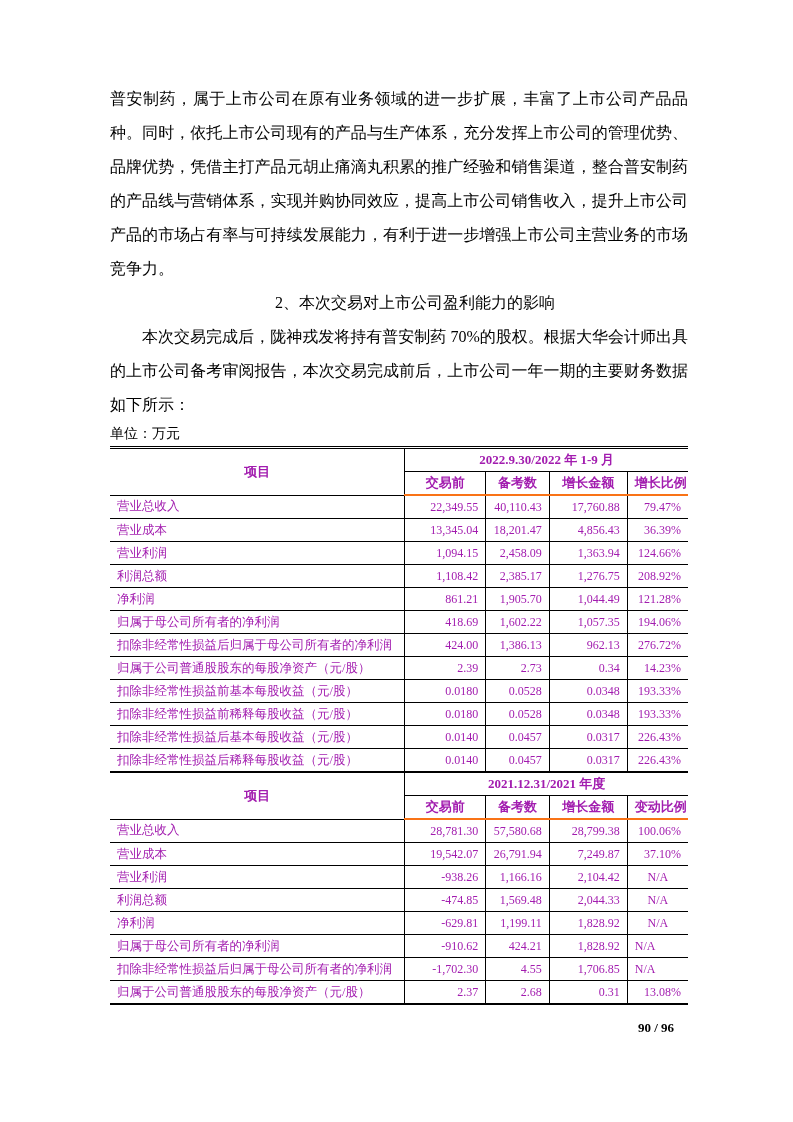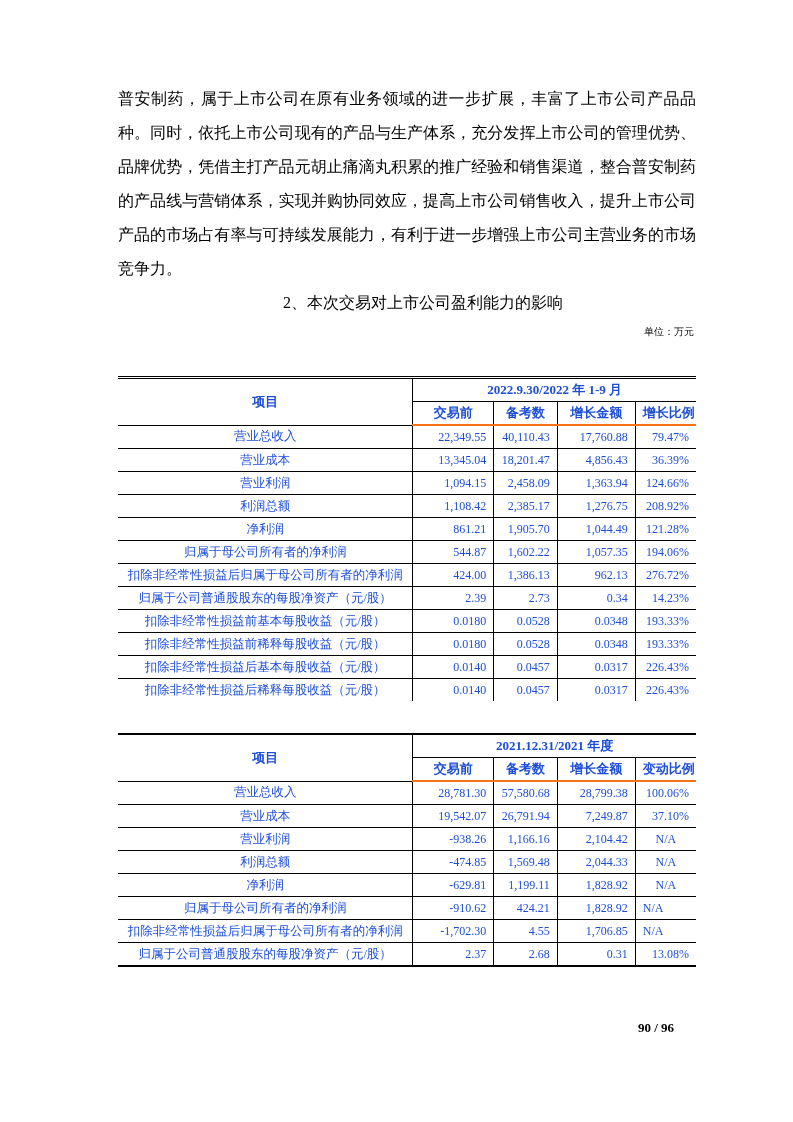--- a/index.html
+++ b/index.html
@@ -7,86 +7,86 @@
     position:relative;
     width:793px; height:1122px;
     margin:0 auto;
     background:#ffffff;
     font-family:"Liberation Serif","DejaVu Serif",serif;
     color:#000000;
     overflow:hidden;
   }
   .content {
     position:absolute;
-    left:118px; top:82px;
+    left:110px; top:82px;
     width:578px;
   }
   .body-text {
     margin:0;
     font-size:16px;
     line-height:34px;
     text-align:justify;
     text-justify:inter-ideograph;
     color:#000;
   }
   .heading { text-indent:2em; text-align:center; }
   .indent { text-indent:2em; }
   .unit-row {
-    font-size:10px;
+    font-size:14px;
     line-height:24px;
-    text-align:right;
+    text-align:left;
     padding-right:2px;
   }
   table.fin-table {
     width:100%;
     border-collapse:collapse;
     table-layout:fixed;
-    color:#1d4ed8;
-    margin-top:32px;
+    color:#a21caf;
   }
   table.t1 { border-top:3px double #000; }
   table.t2 { border-top:2px solid #000; border-bottom:2px solid #000; }
   .fin-table th, .fin-table td {
     border:1px solid #000;
     height:22px;
     padding:0 7px;
     overflow:hidden;
     white-space:nowrap;
     vertical-align:middle;
   }
   .fin-table tr > *:first-child { border-left:none; }
   .fin-table tr > *:last-child  { border-right:none; }
   .fin-table thead th {
     font-weight:bold;
     font-size:13px;
     text-align:center;
   }
   .fin-table thead tr:last-child > * { border-bottom:2px solid #f97316; }
   table.t1 tbody tr:last-child > * { border-bottom:none; }
-  .fin-table td.label { font-size:12.5px; text-align:center; }
+  .fin-table td.label { font-size:12.5px; text-align:left; }
   .fin-table td.num   { font-size:12px;   text-align:right; }
   .fin-table td.center { text-align:center; }
   .fin-table td.left   { text-align:left; }
   .footer {
     position:absolute;
     right:119px; top:1020px;
     font-size:13px;
     font-weight:bold;
   }
 </style>
 </head>
 <body>
 
 <div class="page">
   <div class="content">
 
     <p class="body-text">普安制药，属于上市公司在原有业务领域的进一步扩展，丰富了上市公司产品品种。同时，依托上市公司现有的产品与生产体系，充分发挥上市公司的管理优势、品牌优势，凭借主打产品元胡止痛滴丸积累的推广经验和销售渠道，整合普安制药的产品线与营销体系，实现并购协同效应，提高上市公司销售收入，提升上市公司产品的市场占有率与可持续发展能力，有利于进一步增强上市公司主营业务的市场竞争力。</p>
 
     <p class="body-text heading">2、本次交易对上市公司盈利能力的影响</p>
 
+    <p class="body-text indent">本次交易完成后，陇神戎发将持有普安制药 70%的股权。根据大华会计师出具的上市公司备考审阅报告，本次交易完成前后，上市公司一年一期的主要财务数据如下所示：</p>
 
     <div class="unit-row">单位：万元</div>
 
     <table class="fin-table t1">
       <colgroup>
         <col style="width:51%">
           <col style="width:14%">
           <col style="width:11%">
           <col style="width:13.5%">
           <col style="width:10.5%">
@@ -134,21 +134,21 @@
           </tr>
           <tr>
             <td class="label">净利润</td>
             <td class="num">861.21</td>
             <td class="num">1,905.70</td>
             <td class="num">1,044.49</td>
             <td class="num">121.28%</td>
           </tr>
           <tr>
             <td class="label">归属于母公司所有者的净利润</td>
-            <td class="num">544.87</td>
+            <td class="num">418.69</td>
             <td class="num">1,602.22</td>
             <td class="num">1,057.35</td>
             <td class="num">194.06%</td>
           </tr>
           <tr>
             <td class="label">扣除非经常性损益后归属于母公司所有者的净利润</td>
             <td class="num">424.00</td>
             <td class="num">1,386.13</td>
             <td class="num">962.13</td>
             <td class="num">276.72%</td>

